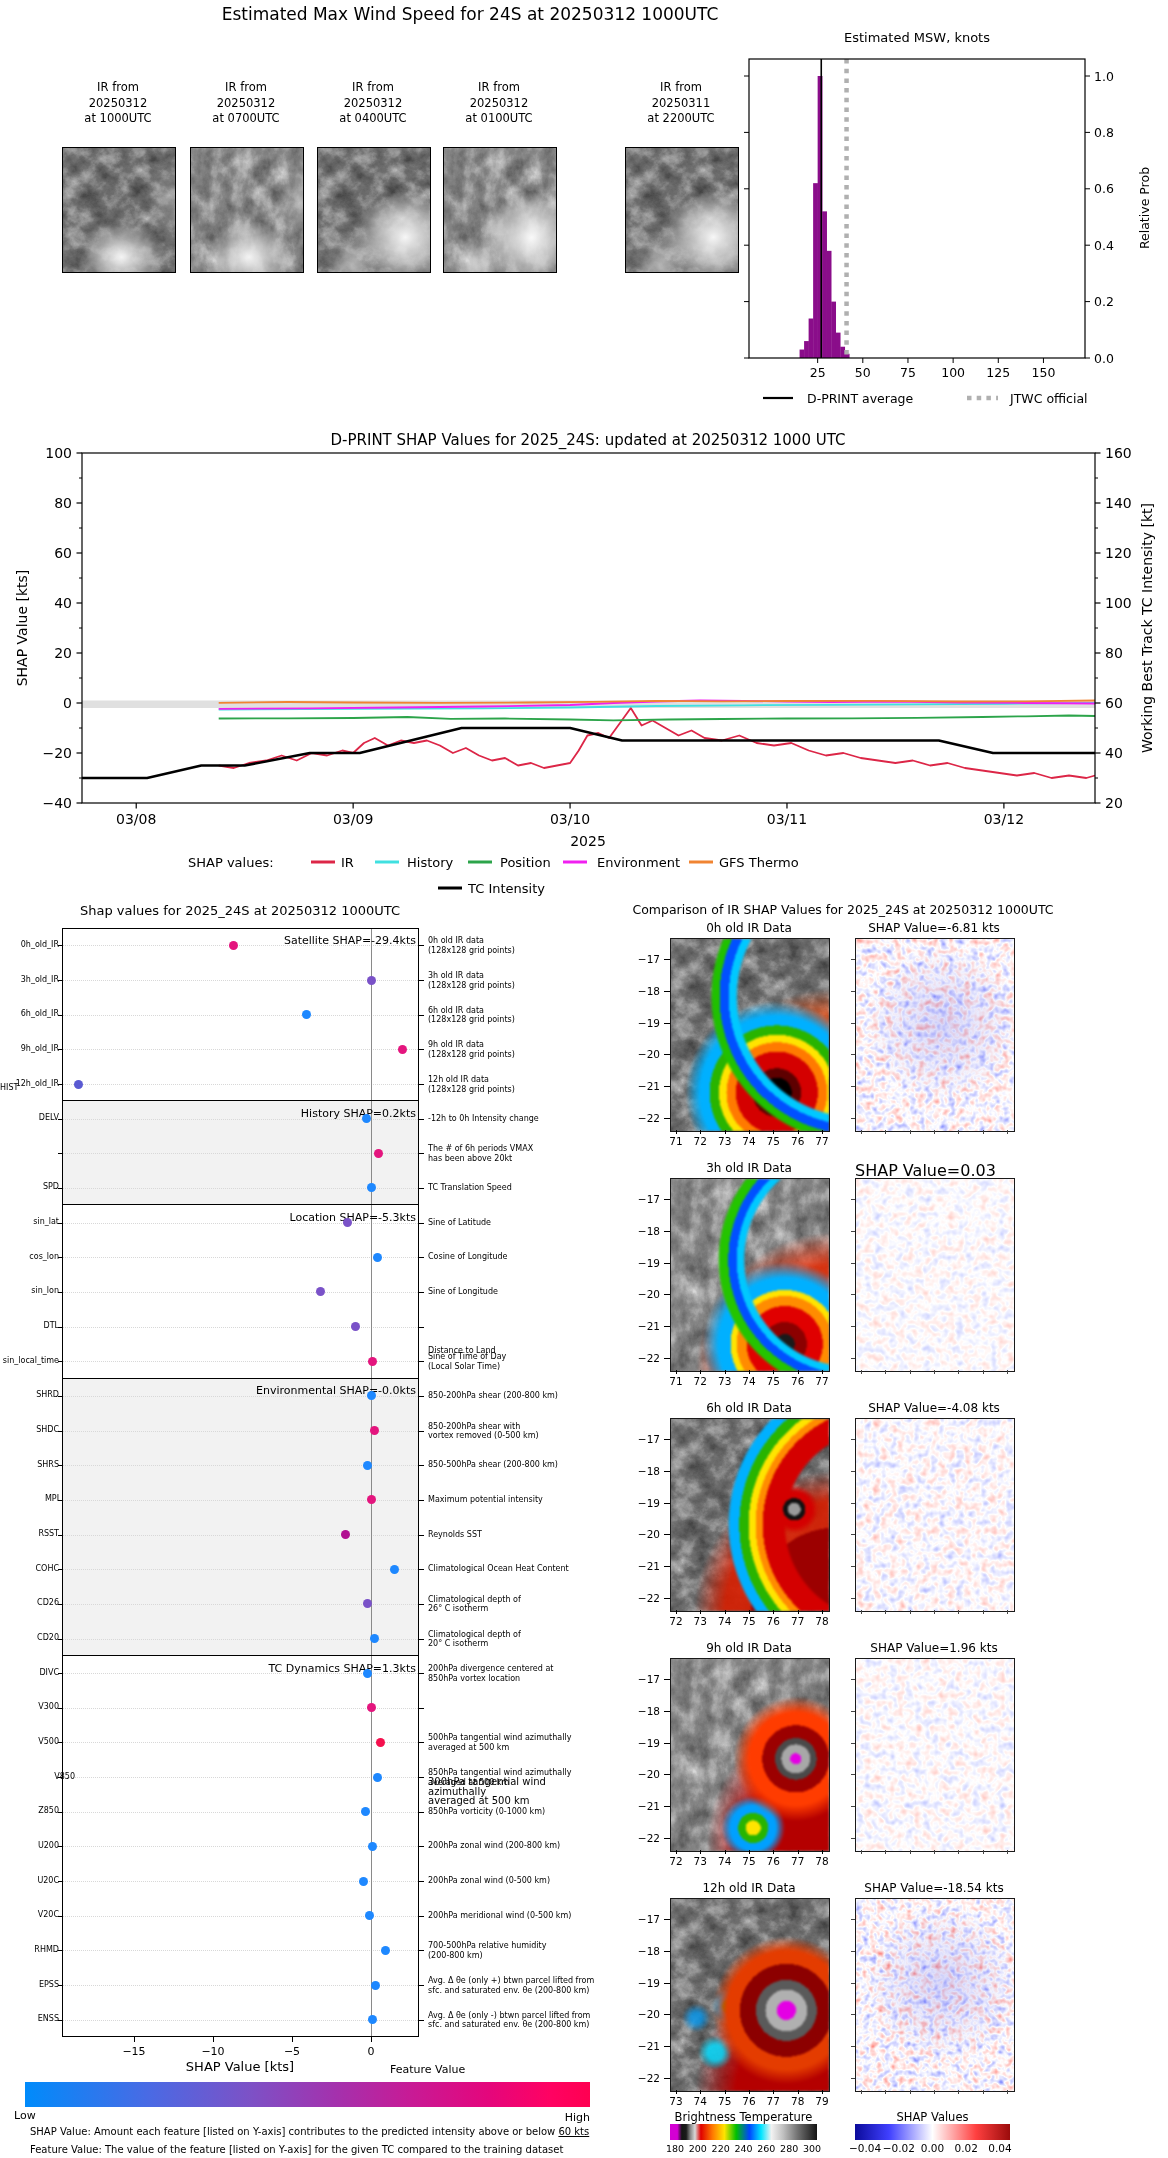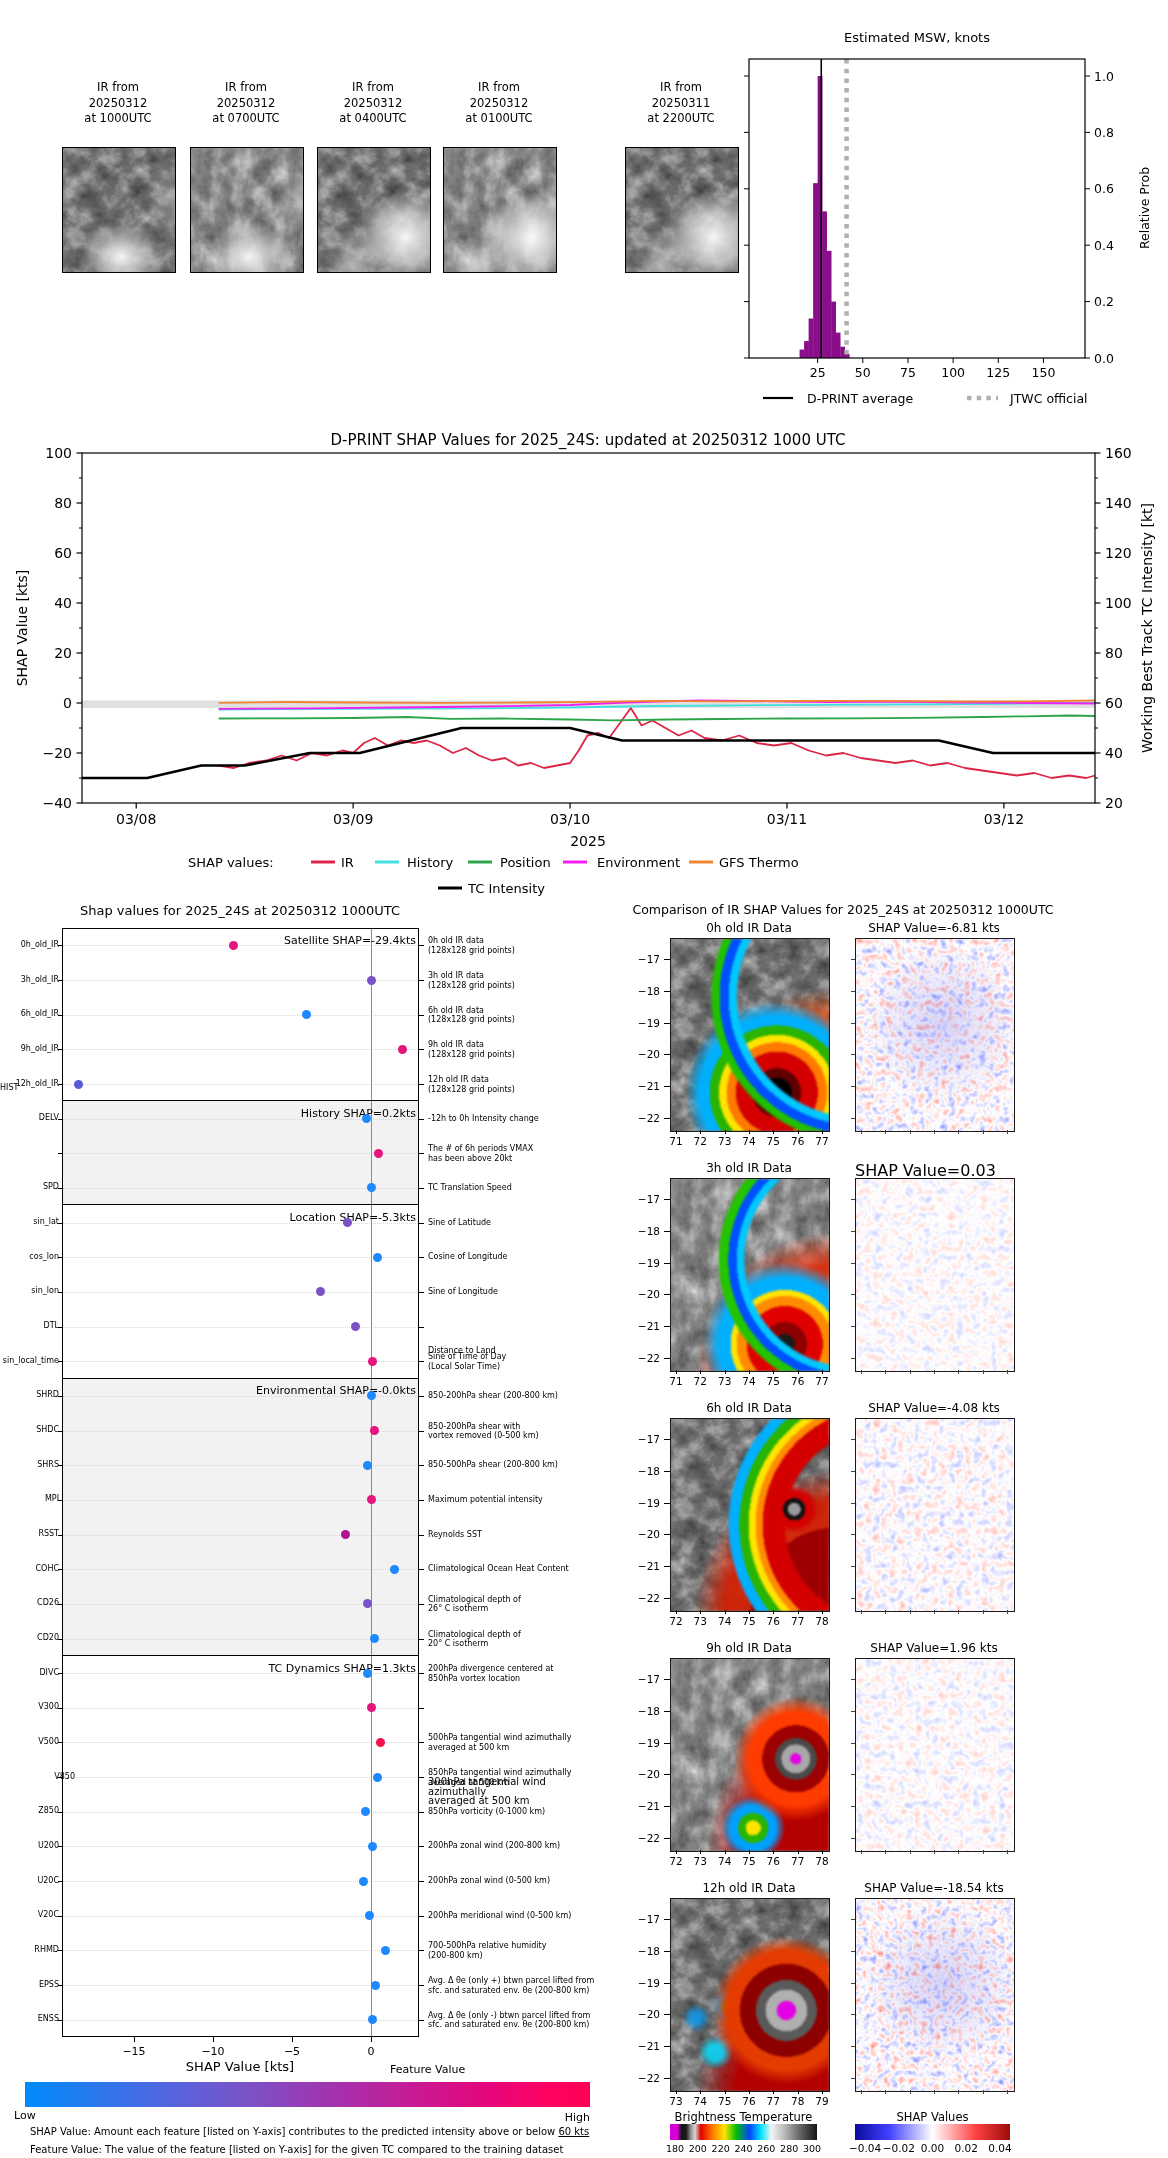--- a/index.html
+++ b/index.html
@@ -45,20 +45,21 @@
     radial-gradient(circle at 16% 62%, rgba(0,160,255,.75) 0 3%, rgba(0,0,0,0) 8%),
     radial-gradient(circle at 102% 102%, #b40000 0 38%, rgba(0,0,0,0) 54%);}
   .featbar{background:linear-gradient(90deg,#008bfb 0%,#4a6ae4 22%,#7d51c6 40%,#a431ad 55%,#c71b96 68%,#e4067c 82%,#ff0262 93%,#ff0051 100%);}
   .btbar{background:linear-gradient(90deg,#d400d4 0%,#d400d4 5%,#141414 8%,#1a1a1a 11%,#8c8c8c 14%,#d9d9d9 17%,#e00000 21%,#ff7a00 29%,#ffe400 37%,#00c000 45%,#0044ff 54%,#00e5ff 62%,#f2f2f2 69%,#c0c0c0 77%,#707070 87%,#141414 100%);}
   .shapbar{background:linear-gradient(90deg,#0b0b9b 0%,#4040ff 22%,#ffffff 50%,#ff4040 78%,#9b0b0b 100%);}
 </style>
 </head>
 <body>
 
 <div id="fig">
+  <div class="abs suptitle">Estimated Max Wind Speed for 24S at 20250312 1000UTC</div>
   <div id="thumbs">
       <div style="position:absolute;left:54px;top:80px;width:128px;" class="thumb-label">IR from
 20250312
 at 1000UTC</div>
       <div style="position:absolute;left:62px;top:147px;width:112px;height:124px;" class="thumb-img"><svg width="112" height="124">
           <rect width="112" height="124" filter="url(#fgrayA)"></rect>
         </svg><div style="position:absolute;inset:0;" class="cloudlite"></div></div>
       <div style="position:absolute;left:182px;top:80px;width:128px;" class="thumb-label">IR from
 20250312
 at 0700UTC</div>

